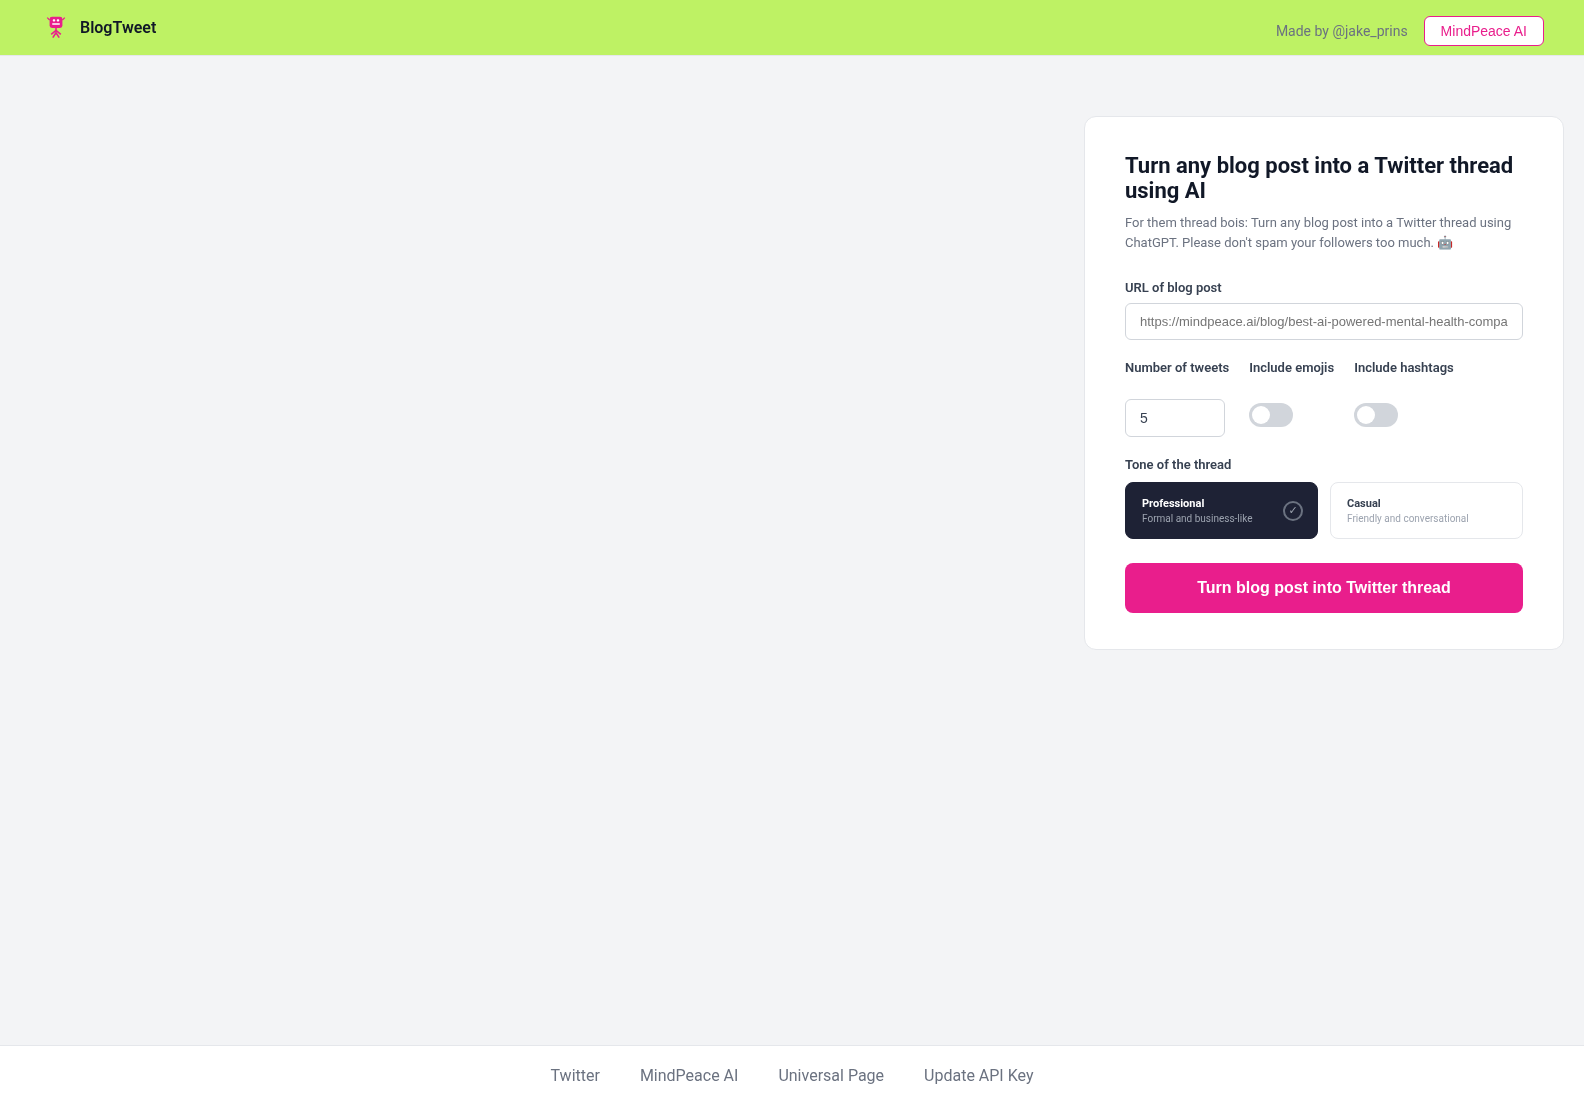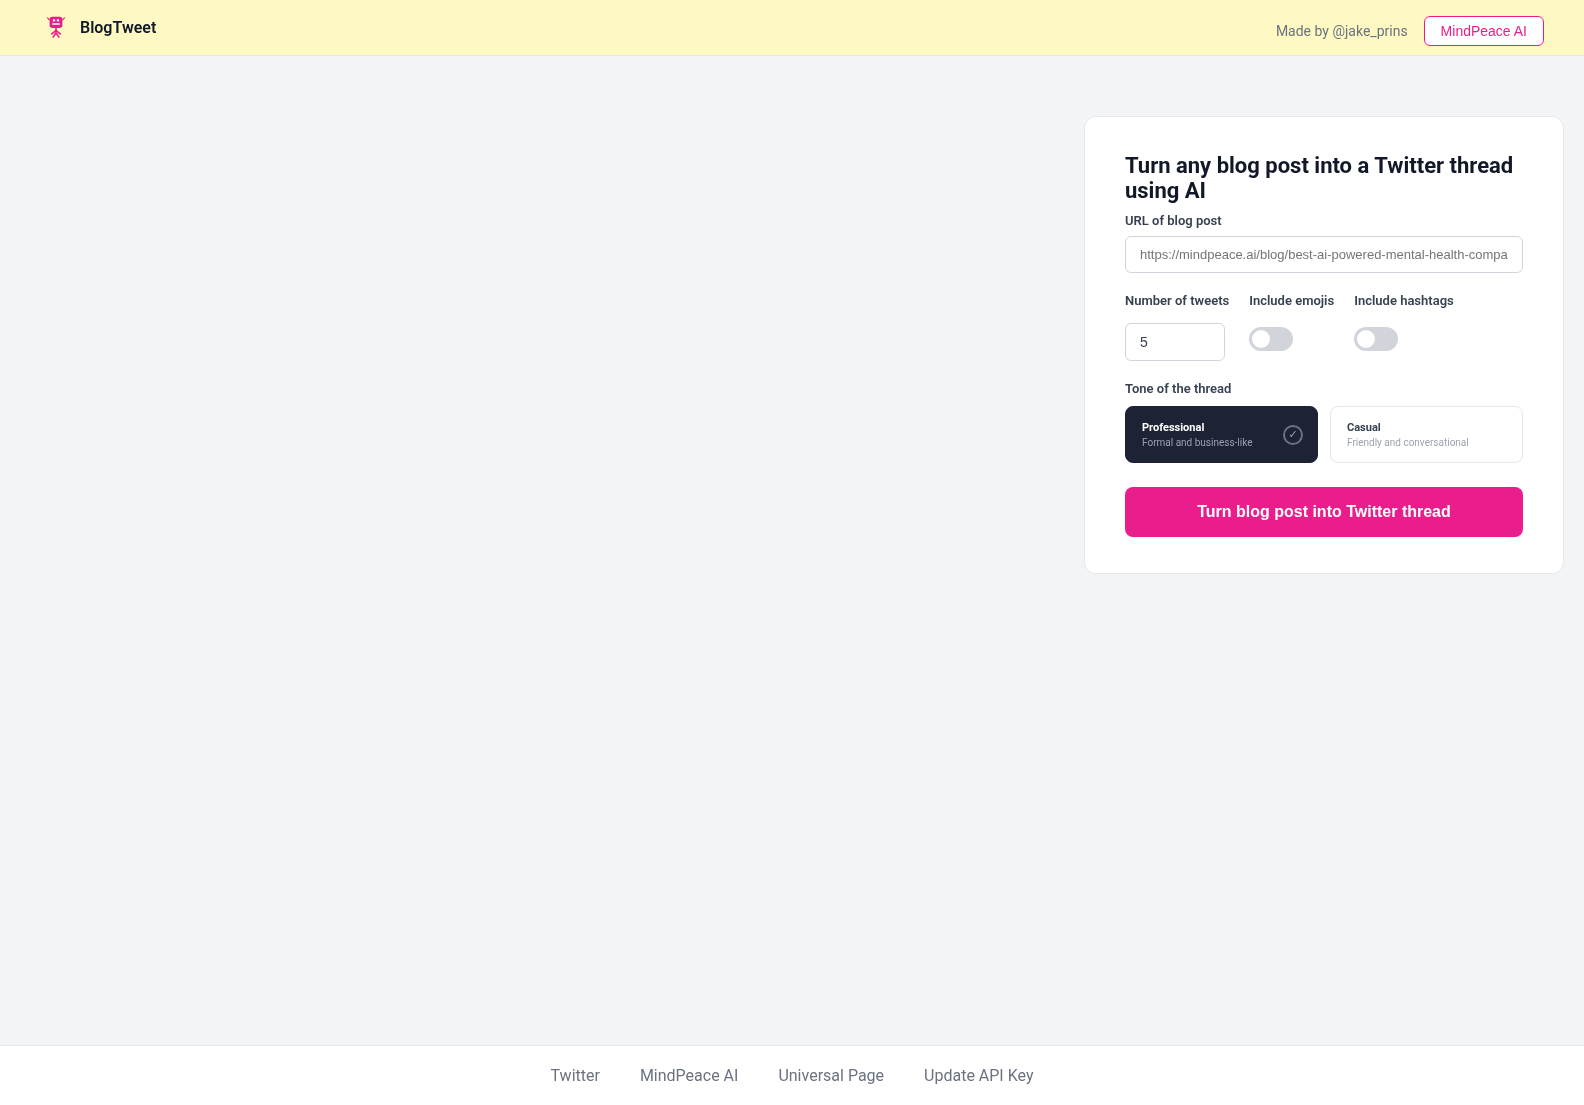--- a/index.html
+++ b/index.html
@@ -11,21 +11,21 @@
     body {
       font-family: -apple-system, BlinkMacSystemFont, 'Segoe UI', Roboto, Helvetica, Arial, sans-serif;
       background-color: #f3f4f6;
       min-height: 1105px;
       display: flex;
       flex-direction: column;
     }
 
     
     .header {
-      background-color: #fef9c3;
+      background-color: #bef264;
       border-bottom: 1px solid #e5e7eb;
       padding: 0 40px;
       height: 56px;
       display: flex;
       align-items: center;
       justify-content: space-between;
     }
 
     .logo-area {
       display: flex;
@@ -121,21 +121,21 @@
     .row-controls {
       display: flex;
       gap: 20px;
       align-items: flex-start;
       margin-bottom: 20px;
     }
 
     .control-group {
       display: flex;
       flex-direction: column;
-      gap: 7px;
+      gap: 16px;
     }
 
     .tweets-input {
       width: 100px;
       border: 1px solid #d1d5db;
       border-radius: 6px;
       padding: 10px 14px;
       font-size: 14px;
       color: #374151;
       outline: none;
@@ -308,20 +308,21 @@
   <div class="header-right">
     <span class="made-by">Made by @jake_prins</span>
     <button class="mindpeace-btn">MindPeace AI</button>
   </div>
 </header>
 
 <main class="main">
   <div class="card">
 
     <h1 class="card-title">Turn any blog post into a Twitter thread using AI</h1>
+    <p class="card-subtitle">For them thread bois: Turn any blog post into a Twitter thread using ChatGPT. Please don't spam your followers too much. 🤖</p>
 
     <label class="field-label">URL of blog post</label>
     <input type="text" class="url-input" placeholder="https://mindpeace.ai/blog/best-ai-powered-mental-health-companion-apps" style="">
 
     <div class="row-controls">
       <div class="control-group">
         <label class="field-label">Number of tweets</label>
         <input type="number" class="tweets-input" value="5" style="">
       </div>
 

